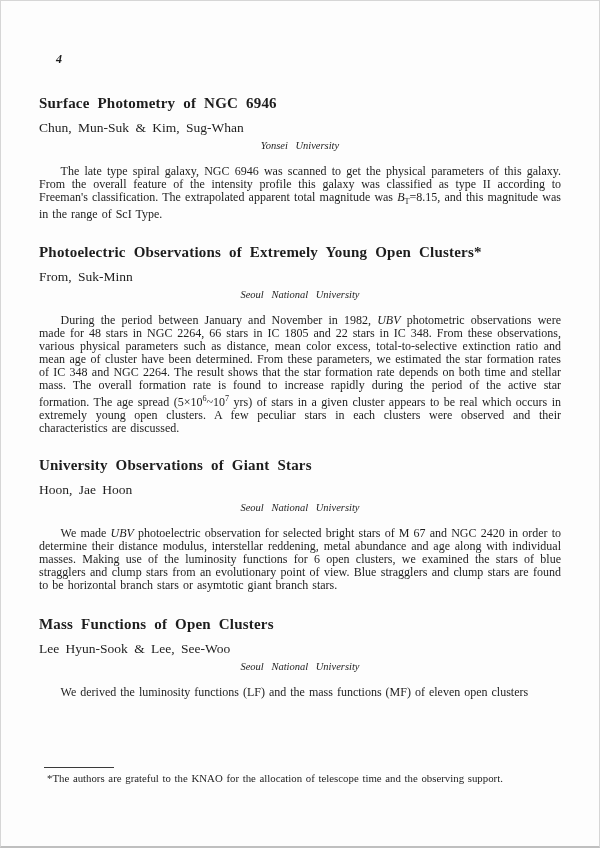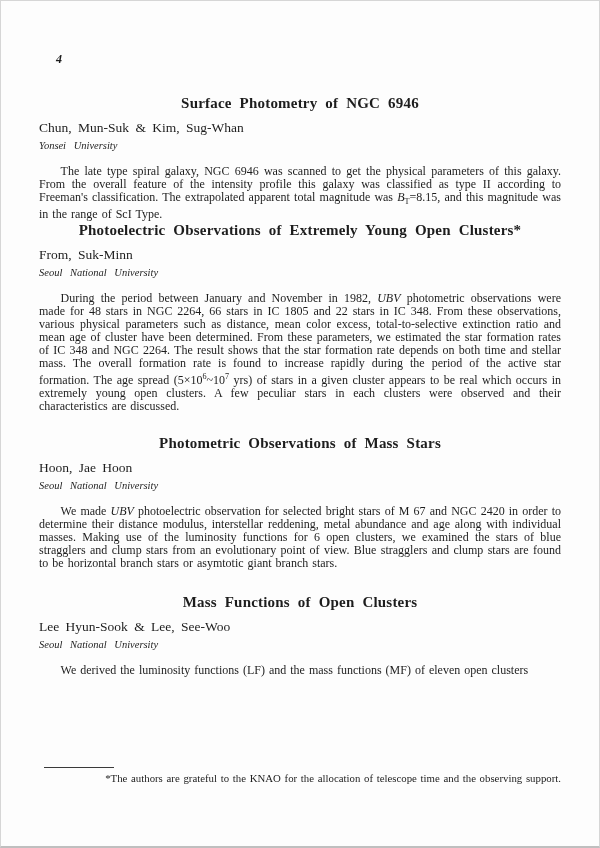--- a/index.html
+++ b/index.html
@@ -26,59 +26,57 @@
     font-size: 12px;
     font-style: italic;
     font-weight: bold;
   }
   .content {
     padding: 93px 38px 0 38px;
   }
   .sec { margin: 0; }
   .sec-title {
     margin: 0;
-    text-align: center;
     font-size: 15px;
     font-weight: bold;
     line-height: 19px;
     word-spacing: 4px;
     letter-spacing: 0.2px;
   }
   .sec-authors {
     margin-top: 6px;
     font-size: 13.5px;
     line-height: 17px;
     word-spacing: 3px;
   }
   .sec-affil {
     margin-top: 3px;
-    text-align: left;
+    text-align: center;
     font-size: 10.5px;
     font-style: italic;
     line-height: 13px;
     word-spacing: 5px;
   }
   .abstract {
     margin: 13px 0 0 0;
     font-size: 12px;
     line-height: 13px;
     text-align: justify;
     text-indent: 1.8em;
     word-spacing: 1px;
   }
   .abstract sub, .abstract sup { font-size: 0.68em; }
-  .m2 { }
+  .m2 { margin-top: 22px; }
   .m3 { margin-top: 21px; }
   .m4 { margin-top: 23px; }
   .footnote {
     position: absolute;
     left: 38px;
     right: 38px;
     top: 766px;
-    text-align: right;
   }
   .footnote-rule {
     width: 70px;
     border-top: 1px solid #3a3a3a;
     margin-left: 5px;
   }
   .footnote-text {
     margin-top: 3px;
     font-size: 10.8px;
     line-height: 14px;
@@ -103,21 +101,21 @@
     </section>
 
     <section class="sec m2">
       <h2 class="sec-title">Photoelectric Observations of Extremely Young Open Clusters*</h2>
       <div class="sec-authors">From, Suk-Minn</div>
       <div class="sec-affil">Seoul National University</div>
       <p class="abstract"><span>During the period between January and November in 1982, </span><i>UBV</i><span> photometric observations were made for 48 stars in NGC 2264, 66 stars in IC 1805 and 22 stars in IC 348. From these observations, various physical parameters such as distance, mean color excess, total-to-selective extinction ratio and mean age of cluster have been determined. From these parameters, we estimated the star formation rates of IC 348 and NGC 2264. The result shows that the star formation rate depends on both time and stellar mass. The overall formation rate is found to increase rapidly during the period of the active star formation. The age spread (5×10</span><sup>6</sup><span>~10</span><sup>7</sup><span> yrs) of stars in a given cluster appears to be real which occurs in extremely young open clusters. A few peculiar stars in each clusters were observed and their characteristics are discussed.</span></p>
     </section>
 
     <section class="sec m3">
-      <h2 class="sec-title">Photometric Observations of Mass Stars</h2>
+      <h2 class="sec-title">University Observations of Giant Stars</h2>
       <div class="sec-authors">Hoon, Jae Hoon</div>
       <div class="sec-affil">Seoul National University</div>
       <p class="abstract"><span>We made </span><i>UBV</i><span> photoelectric observation for selected bright stars of M 67 and NGC 2420 in order to determine their distance modulus, interstellar reddening, metal abundance and age along with individual masses. Making use of the luminosity functions for 6 open clusters, we examined the stars of blue stragglers and clump stars from an evolutionary point of view. Blue stragglers and clump stars are found to be horizontal branch stars or asymtotic giant branch stars.</span></p>
     </section>
 
     <section class="sec m4">
       <h2 class="sec-title">Mass Functions of Open Clusters</h2>
       <div class="sec-authors">Lee Hyun-Sook &amp; Lee, See-Woo</div>
       <div class="sec-affil">Seoul National University</div>
       <p class="abstract"><span>We derived the luminosity functions (LF) and the mass functions (MF) of eleven open clusters</span></p>

